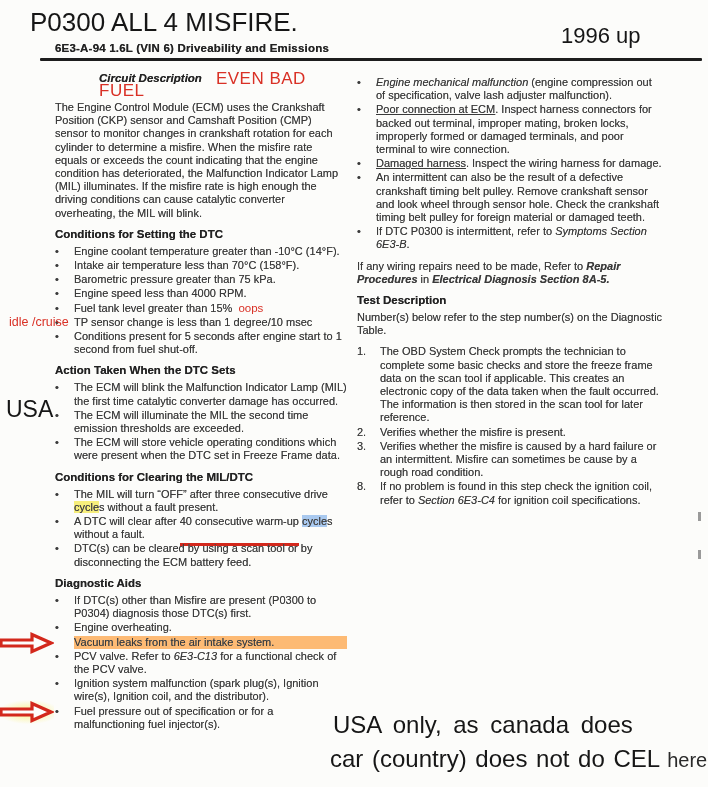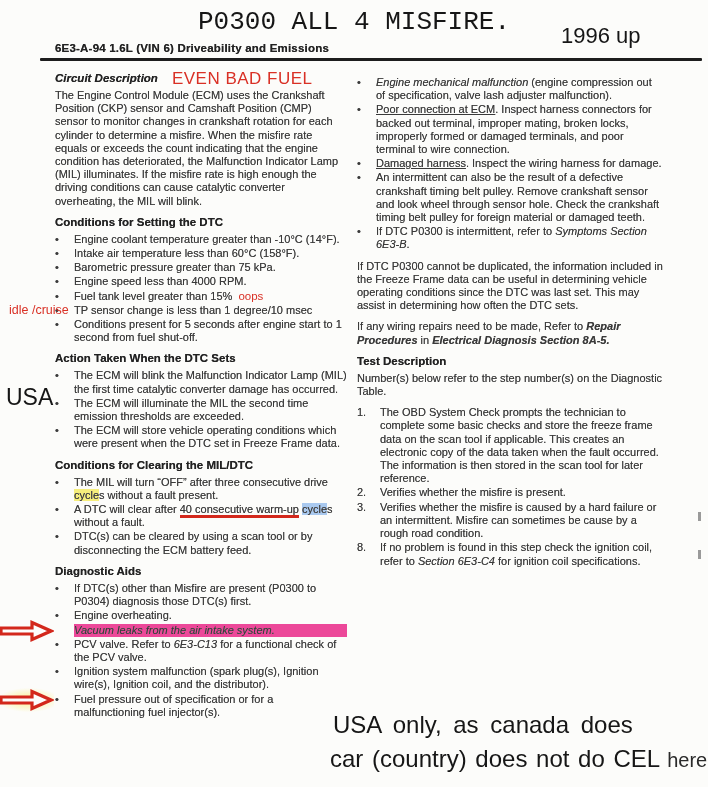--- a/index.html
+++ b/index.html
@@ -6,57 +6,57 @@
   html,body { background:#ffffff; }
   #page {
     position:relative; width:708px; height:787px; overflow:hidden;
     background:#fcfcfa;
     font-family:"Liberation Sans","DejaVu Sans",sans-serif;
     color:#333;
   }
   .doc-text { font-size:11px; line-height:13.2px; color:#3a3a3a; text-shadow:0 0 0.3px #777; }
 
   
-  #title { position:absolute; top:7px; left:30px; width:648px; text-align:center;
-           font-size:26px; color:#161616; white-space:nowrap;font-family:Liberation Mono, monospace; }
+  #title { position:absolute; top:7px; left:30px; width:648px; 
+           font-size:26px; color:#161616; white-space:nowrap; }
   #year-note { position:absolute; top:23px; left:561px; font-size:22px; color:#161616; white-space:nowrap; }
   #note-b1 { position:absolute; left:333px; top:711px; font-size:24px; color:#161616; word-spacing:5px; white-space:nowrap; }
   #note-b2 { position:absolute; left:330px; top:745px; font-size:24px; color:#161616; word-spacing:2px; white-space:nowrap; }
   #note-b2 .suffix { font-size:20px; margin-left:7px; color:#2a2a2a; }
 
   
   #doccode { position:absolute; top:42px; left:55px; font-weight:bold; font-size:11.5px; color:#222;
              letter-spacing:0.2px; text-shadow:0 0 0.3px #555; }
   #rule { position:absolute; top:58px; left:40px; width:662px; height:3px; background:#1d1d1d; border-radius:1px; }
 
   
   #colL { position:absolute; left:55px; top:72px; width:292px; }
   #colR { position:absolute; left:357px; top:76px; width:306px; }
 
   .doc-heading { font-weight:bold; font-size:11.5px; color:#222; margin:8px 0 5px; text-shadow:0 0 0.3px #555; }
   .doc-heading.it { font-style:italic; }
-  .doc-heading:first-child { margin-top:0; }
+  .doc-heading:first-child { margin-top:0;margin-left:44px; }
   .note-right { font-style:normal; font-weight:500; color:#d93025; font-size:17px; margin-left:14px;
                 letter-spacing:0.5px; line-height:11px; vertical-align:-2px; text-shadow:none; }
 
   .doc-para { margin:0 0 8px; }
   .doc-list { margin:0 0 8px; }
   .doc-item { display:flex; position:relative; margin-bottom:1px; }
   .doc-item .marker { width:19px; flex:0 0 19px; font-size:11px; }
   .doc-numlist .doc-item .marker { width:23px; flex:0 0 23px; }
   .doc-item .itext { flex:1; }
 
   .seg-i { font-style:italic; }
   .seg-u { text-decoration:underline; }
   .seg-bi { font-weight:bold; font-style:italic; }
   .seg-red { color:#d93025; margin-left:6px; font-size:11.5px; text-shadow:none; }
   .seg-hly { background:#f6ee7c; }
   .seg-hlb { background:#a9c9ef; }
-  .seg-redline { border-bottom:3px solid #d3281c; padding-bottom:0px;text-align:right; }
-  .tint { background:#ec4899;font-style:italic; }
+  .seg-redline { border-bottom:3px solid #d3281c; padding-bottom:16px;text-align:right; }
+  .tint { background:#fdba74; }
 
   .note-left { position:absolute; left:-46px; top:0; color:#d93025; font-size:12.5px; white-space:nowrap; text-shadow:none; }
   .note-left-big { position:absolute; left:-49px; top:-6px; color:#161616; font-size:23px; white-space:nowrap; text-shadow:none; }
 
   .arrow-wrap { position:absolute; left:-57px; top:-5px; width:56px; height:24px; }
   .arrow-wrap.glow { background:radial-gradient(ellipse at 55% 50%, rgba(249,240,120,0.85), rgba(249,240,120,0) 72%); }
 
   .scan-tick { position:absolute; width:3px; height:9px; background:#9a9a9a; }
   #tick1 { left:698px; top:512px; }
   #tick2 { left:698px; top:550px; }
@@ -75,21 +75,21 @@
       <div class="doc-heading it"><span>Circuit Description</span><span class="note-right">EVEN BAD FUEL</span></div>
       <div class="doc-para doc-text"><span>The Engine Control Module (ECM) uses the Crankshaft Position (CKP) sensor and Camshaft Position (CMP) sensor to monitor changes in crankshaft rotation for each cylinder to determine a misfire. When the misfire rate equals or exceeds the count indicating that the engine condition has deteriorated, the Malfunction Indicator Lamp (MIL) illuminates. If the misfire rate is high enough the driving conditions can cause catalytic converter overheating, the MIL will blink.</span></div>
       <div class="doc-heading"><span>Conditions for Setting the DTC</span></div>
       <div class="doc-list">
         <div class="doc-item doc-text">
           <span class="marker">•</span>
           <span class="itext"><span>Engine coolant temperature greater than -10°C (14°F).</span></span>
         </div>
         <div class="doc-item doc-text">
           <span class="marker">•</span>
-          <span class="itext"><span>Intake air temperature less than 60°C (158°F).</span></span>
+          <span class="itext"><span>Intake air temperature less than 70°C (158°F).</span></span>
         </div>
         <div class="doc-item doc-text">
           <span class="marker">•</span>
           <span class="itext"><span>Barometric pressure greater than 75 kPa.</span></span>
         </div>
         <div class="doc-item doc-text">
           <span class="marker">•</span>
           <span class="itext"><span>Engine speed less than 4000 RPM.</span></span>
         </div>
         <div class="doc-item doc-text">
@@ -187,21 +187,20 @@
         </div>
         <div class="doc-item doc-text">
           <span class="marker">•</span>
           <span class="itext"><span>An intermittent can also be the result of a defective crankshaft timing belt pulley. Remove crankshaft sensor and look wheel through sensor hole. Check the crankshaft timing belt pulley for foreign material or damaged teeth.</span></span>
         </div>
         <div class="doc-item doc-text">
           <span class="marker">•</span>
           <span class="itext"><span>If DTC P0300 is intermittent, refer to </span><span class="seg-i">Symptoms Section 6E3-B</span><span>.</span></span>
         </div>
       </div>
-      <div class="doc-para doc-text"><span>If DTC P0300 cannot be duplicated, the information included in the Freeze Frame data can be useful in determining vehicle operating conditions since the DTC was last set. This may assist in determining how often the DTC sets.</span></div>
       <div class="doc-para doc-text"><span>If any wiring repairs need to be made, Refer to </span><span class="seg-bi">Repair Procedures</span><span> in </span><span class="seg-bi">Electrical Diagnosis Section 8A-5.</span></div>
       <div class="doc-heading"><span>Test Description</span></div>
       <div class="doc-para doc-text"><span>Number(s) below refer to the step number(s) on the Diagnostic Table.</span></div>
       <div class="doc-list doc-numlist">
         <div class="doc-item doc-text">
           <span class="marker">1.</span>
           <span class="itext"><span>The OBD System Check prompts the technician to complete some basic checks and store the freeze frame data on the scan tool if applicable. This creates an electronic copy of the data taken when the fault occurred. The information is then stored in the scan tool for later reference.</span></span>
         </div>
         <div class="doc-item doc-text">
           <span class="marker">2.</span>

